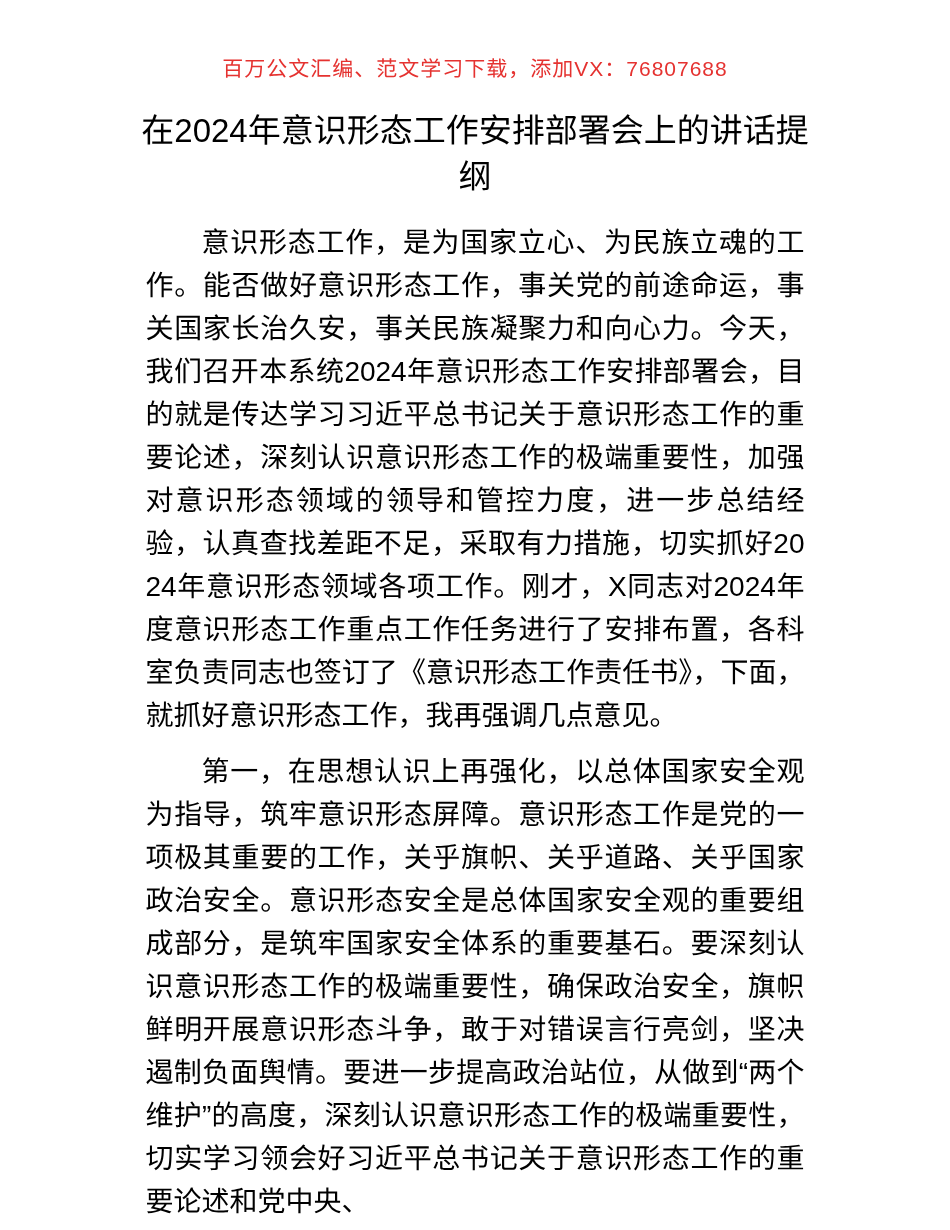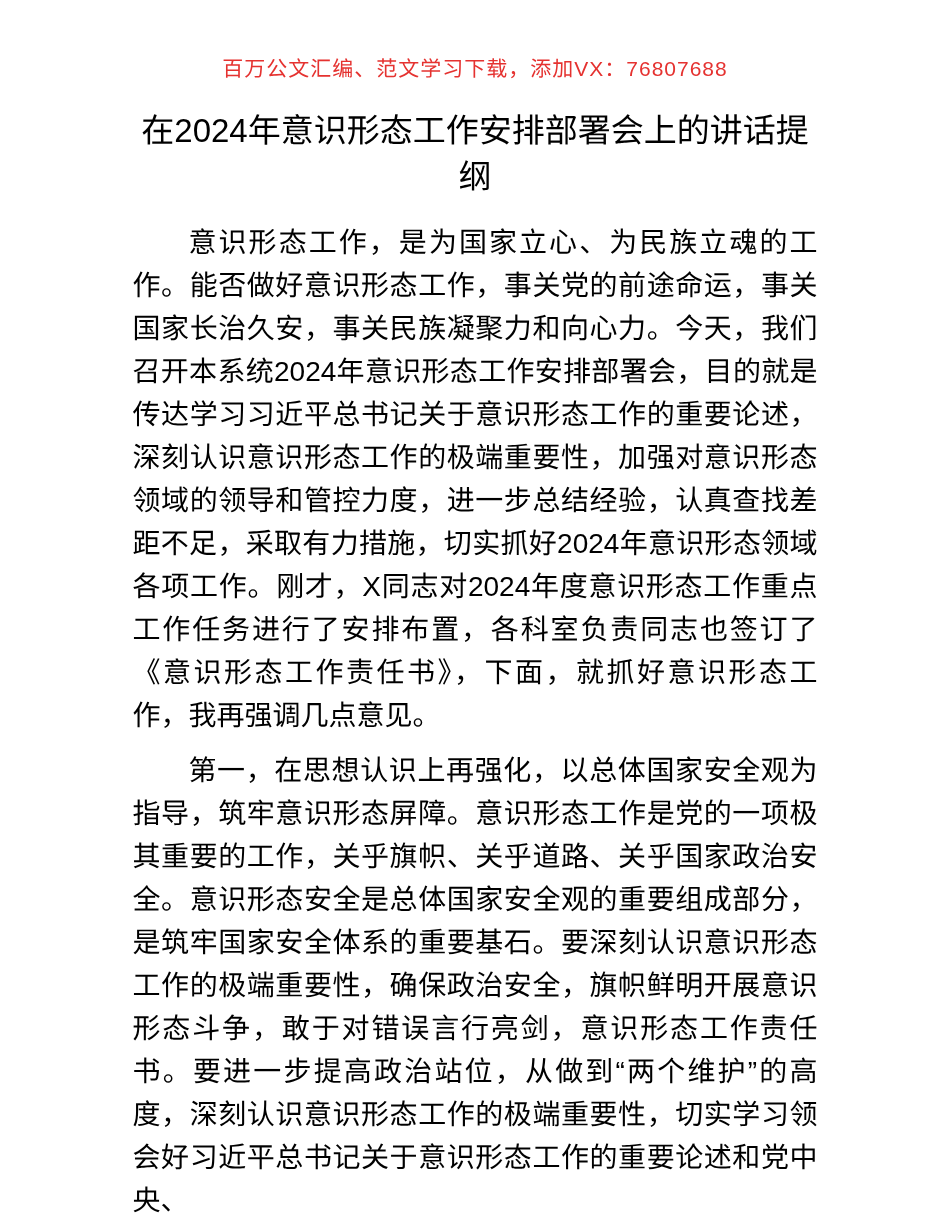--- a/index.html
+++ b/index.html
@@ -30,21 +30,21 @@
     line-height: 46px;
     font-weight: normal;
     color: #000000;
     text-align: center;
   }
   .doc-body {
     width: 685px;
     margin: 21px auto 0 auto;
   }
   .doc-body p {
-    margin: 0;
+    margin: 13px;
     font-size: 28px;
     line-height: 43px;
     color: #000000;
     text-align: justify;
     text-indent: 2em;
     word-break: break-all;
   }
   .doc-body p + p {
     margin-top: 12px;
   }
@@ -53,16 +53,16 @@
 <body>
 
 <div class="page">
 
   <div class="banner" data-bind="banner.text" data-bind-color="colors.banner_red" style="color: rgb(229, 50, 48);">百万公文汇编、范文学习下载，添加VX：76807688</div>
 
   <h1 class="doc-title" data-bind="document.title">在2024年意识形态工作安排部署会上的讲话提纲</h1>
 
   <div class="doc-body">
     <p data-bind="document.paragraphs.0">意识形态工作，是为国家立心、为民族立魂的工作。能否做好意识形态工作，事关党的前途命运，事关国家长治久安，事关民族凝聚力和向心力。今天，我们召开本系统2024年意识形态工作安排部署会，目的就是传达学习习近平总书记关于意识形态工作的重要论述，深刻认识意识形态工作的极端重要性，加强对意识形态领域的领导和管控力度，进一步总结经验，认真查找差距不足，采取有力措施，切实抓好2024年意识形态领域各项工作。刚才，X同志对2024年度意识形态工作重点工作任务进行了安排布置，各科室负责同志也签订了《意识形态工作责任书》，下面，就抓好意识形态工作，我再强调几点意见。</p>
-    <p data-bind="document.paragraphs.1">第一，在思想认识上再强化，以总体国家安全观为指导，筑牢意识形态屏障。意识形态工作是党的一项极其重要的工作，关乎旗帜、关乎道路、关乎国家政治安全。意识形态安全是总体国家安全观的重要组成部分，是筑牢国家安全体系的重要基石。要深刻认识意识形态工作的极端重要性，确保政治安全，旗帜鲜明开展意识形态斗争，敢于对错误言行亮剑，意识形态工作责任书。要进一步提高政治站位，从做到“两个维护”的高度，深刻认识意识形态工作的极端重要性，切实学习领会好习近平总书记关于意识形态工作的重要论述和党中央、</p>
+    <p data-bind="document.paragraphs.1">第一，在思想认识上再强化，以总体国家安全观为指导，筑牢意识形态屏障。意识形态工作是党的一项极其重要的工作，关乎旗帜、关乎道路、关乎国家政治安全。意识形态安全是总体国家安全观的重要组成部分，是筑牢国家安全体系的重要基石。要深刻认识意识形态工作的极端重要性，确保政治安全，旗帜鲜明开展意识形态斗争，敢于对错误言行亮剑，坚决遏制负面舆情。要进一步提高政治站位，从做到“两个维护”的高度，深刻认识意识形态工作的极端重要性，切实学习领会好习近平总书记关于意识形态工作的重要论述和党中央、</p>
   </div>
 
 </div>
 
 </body></html>

